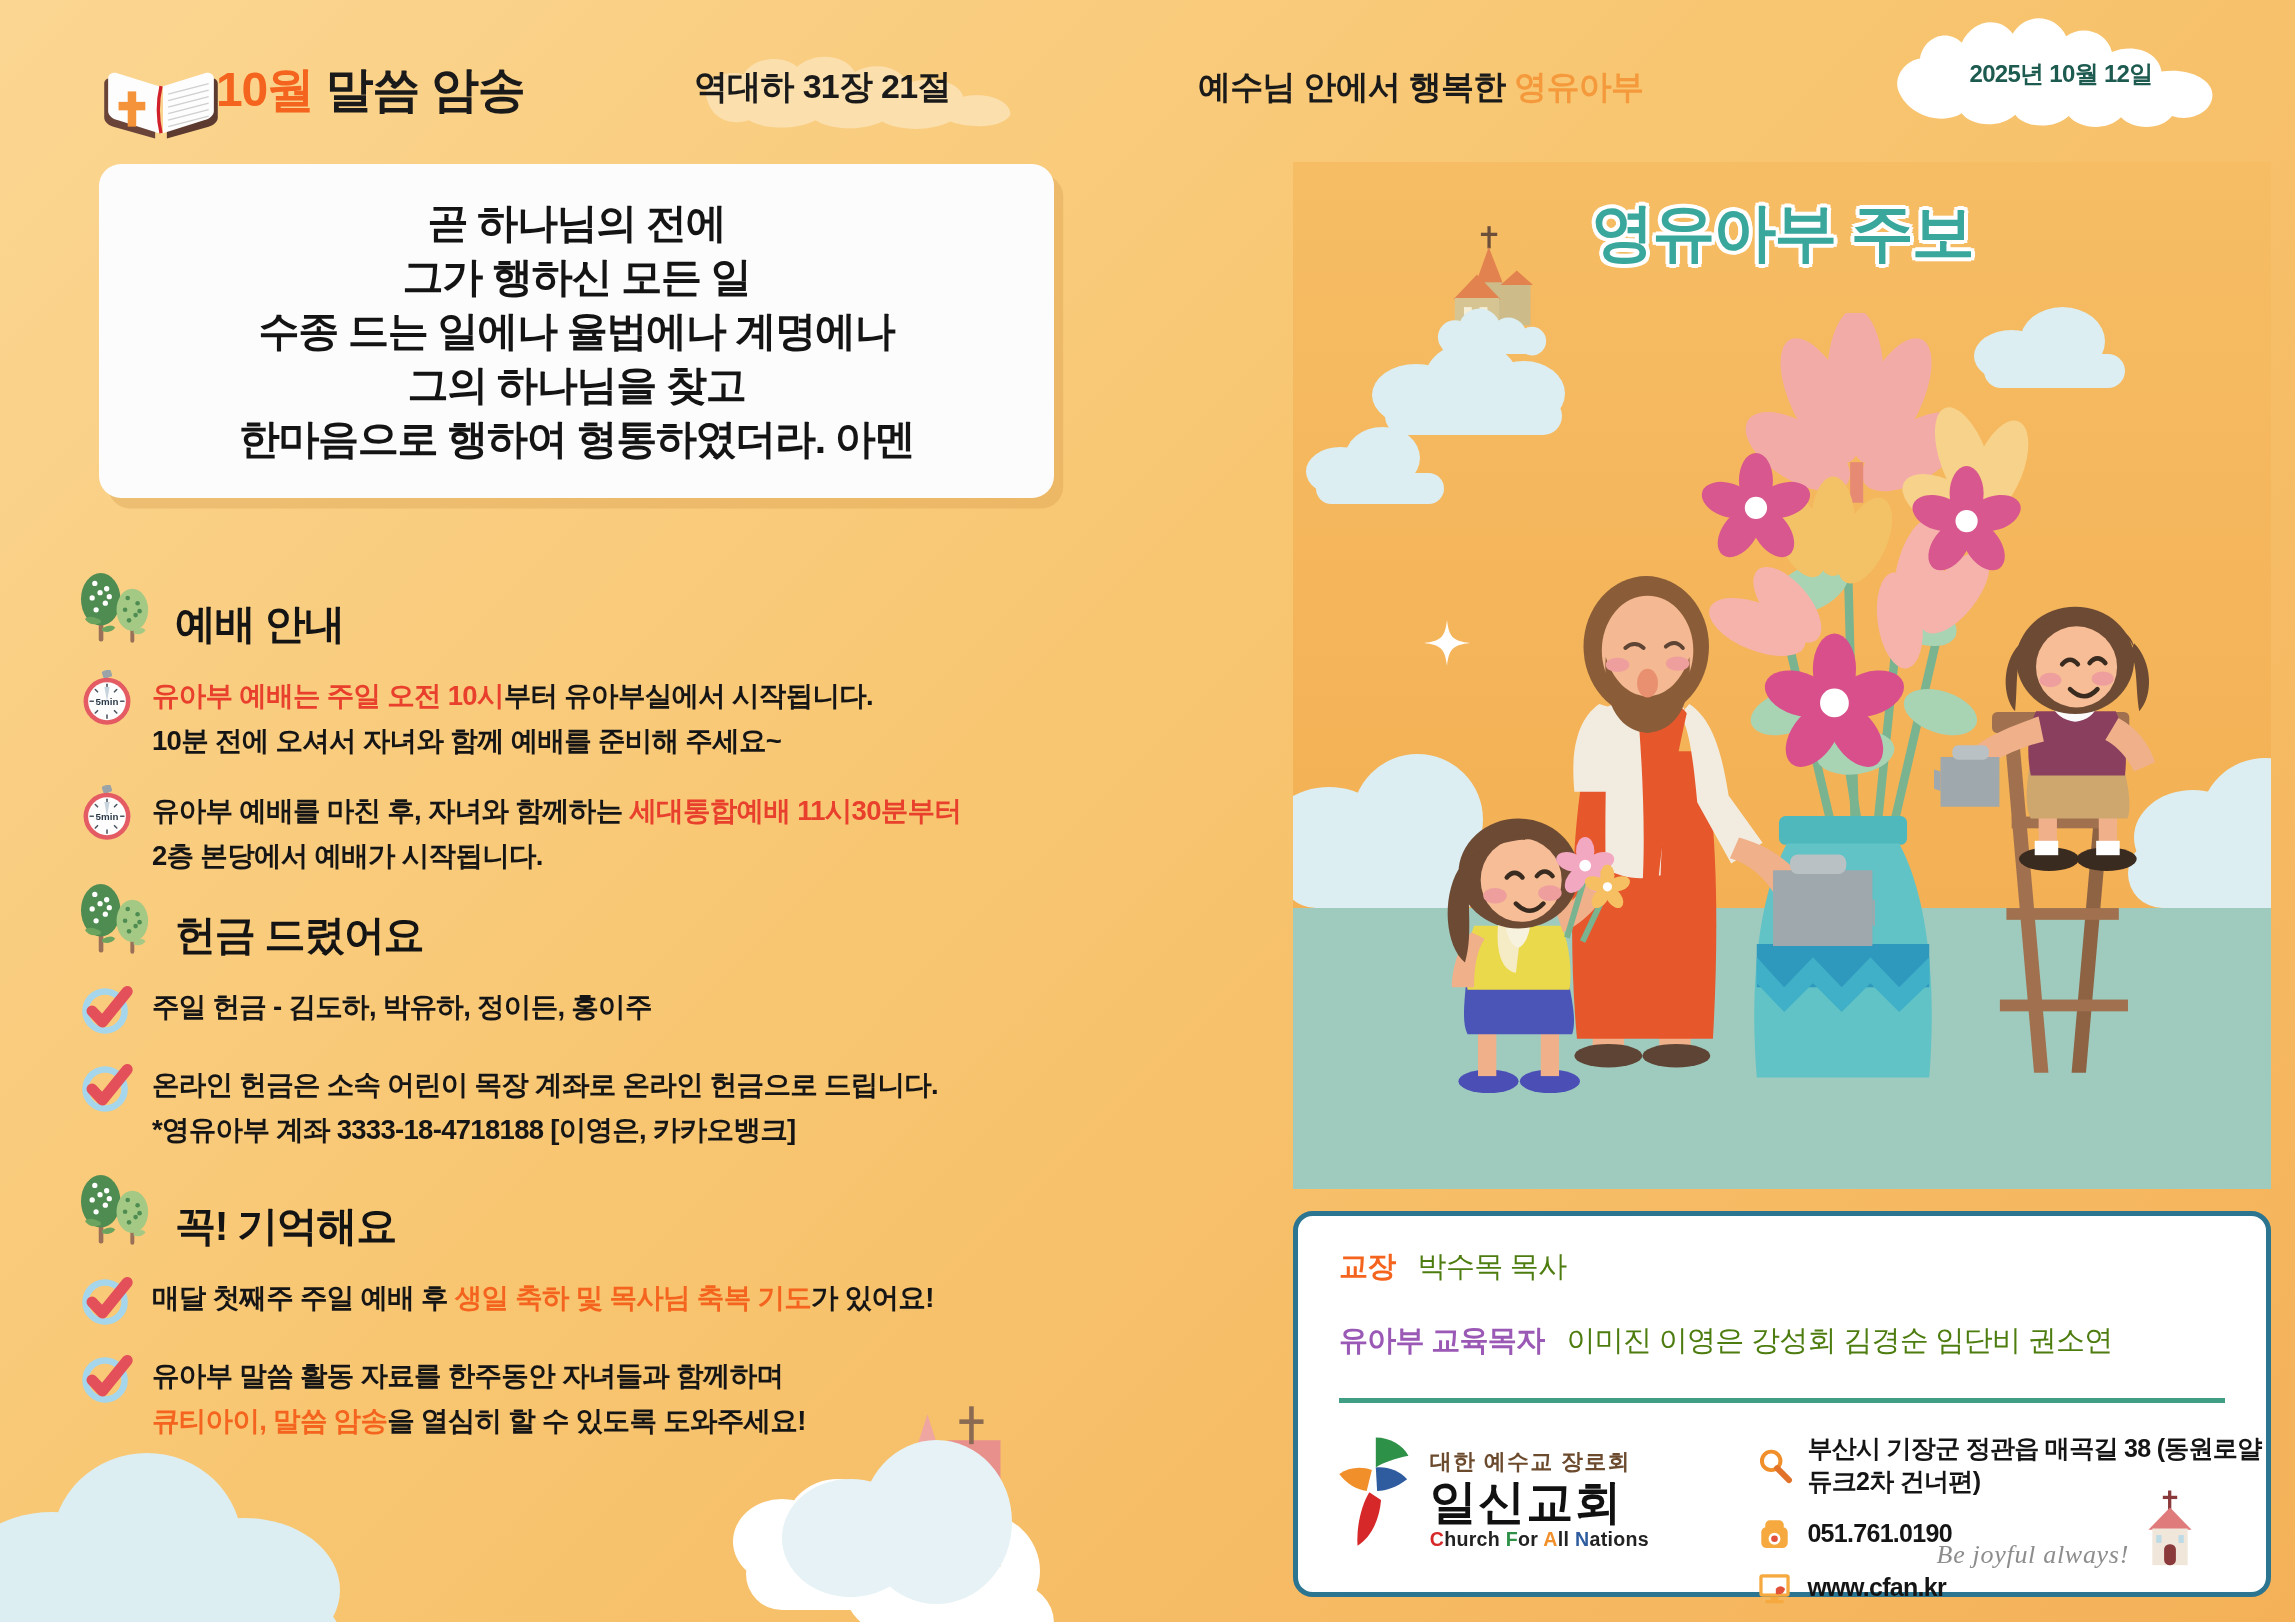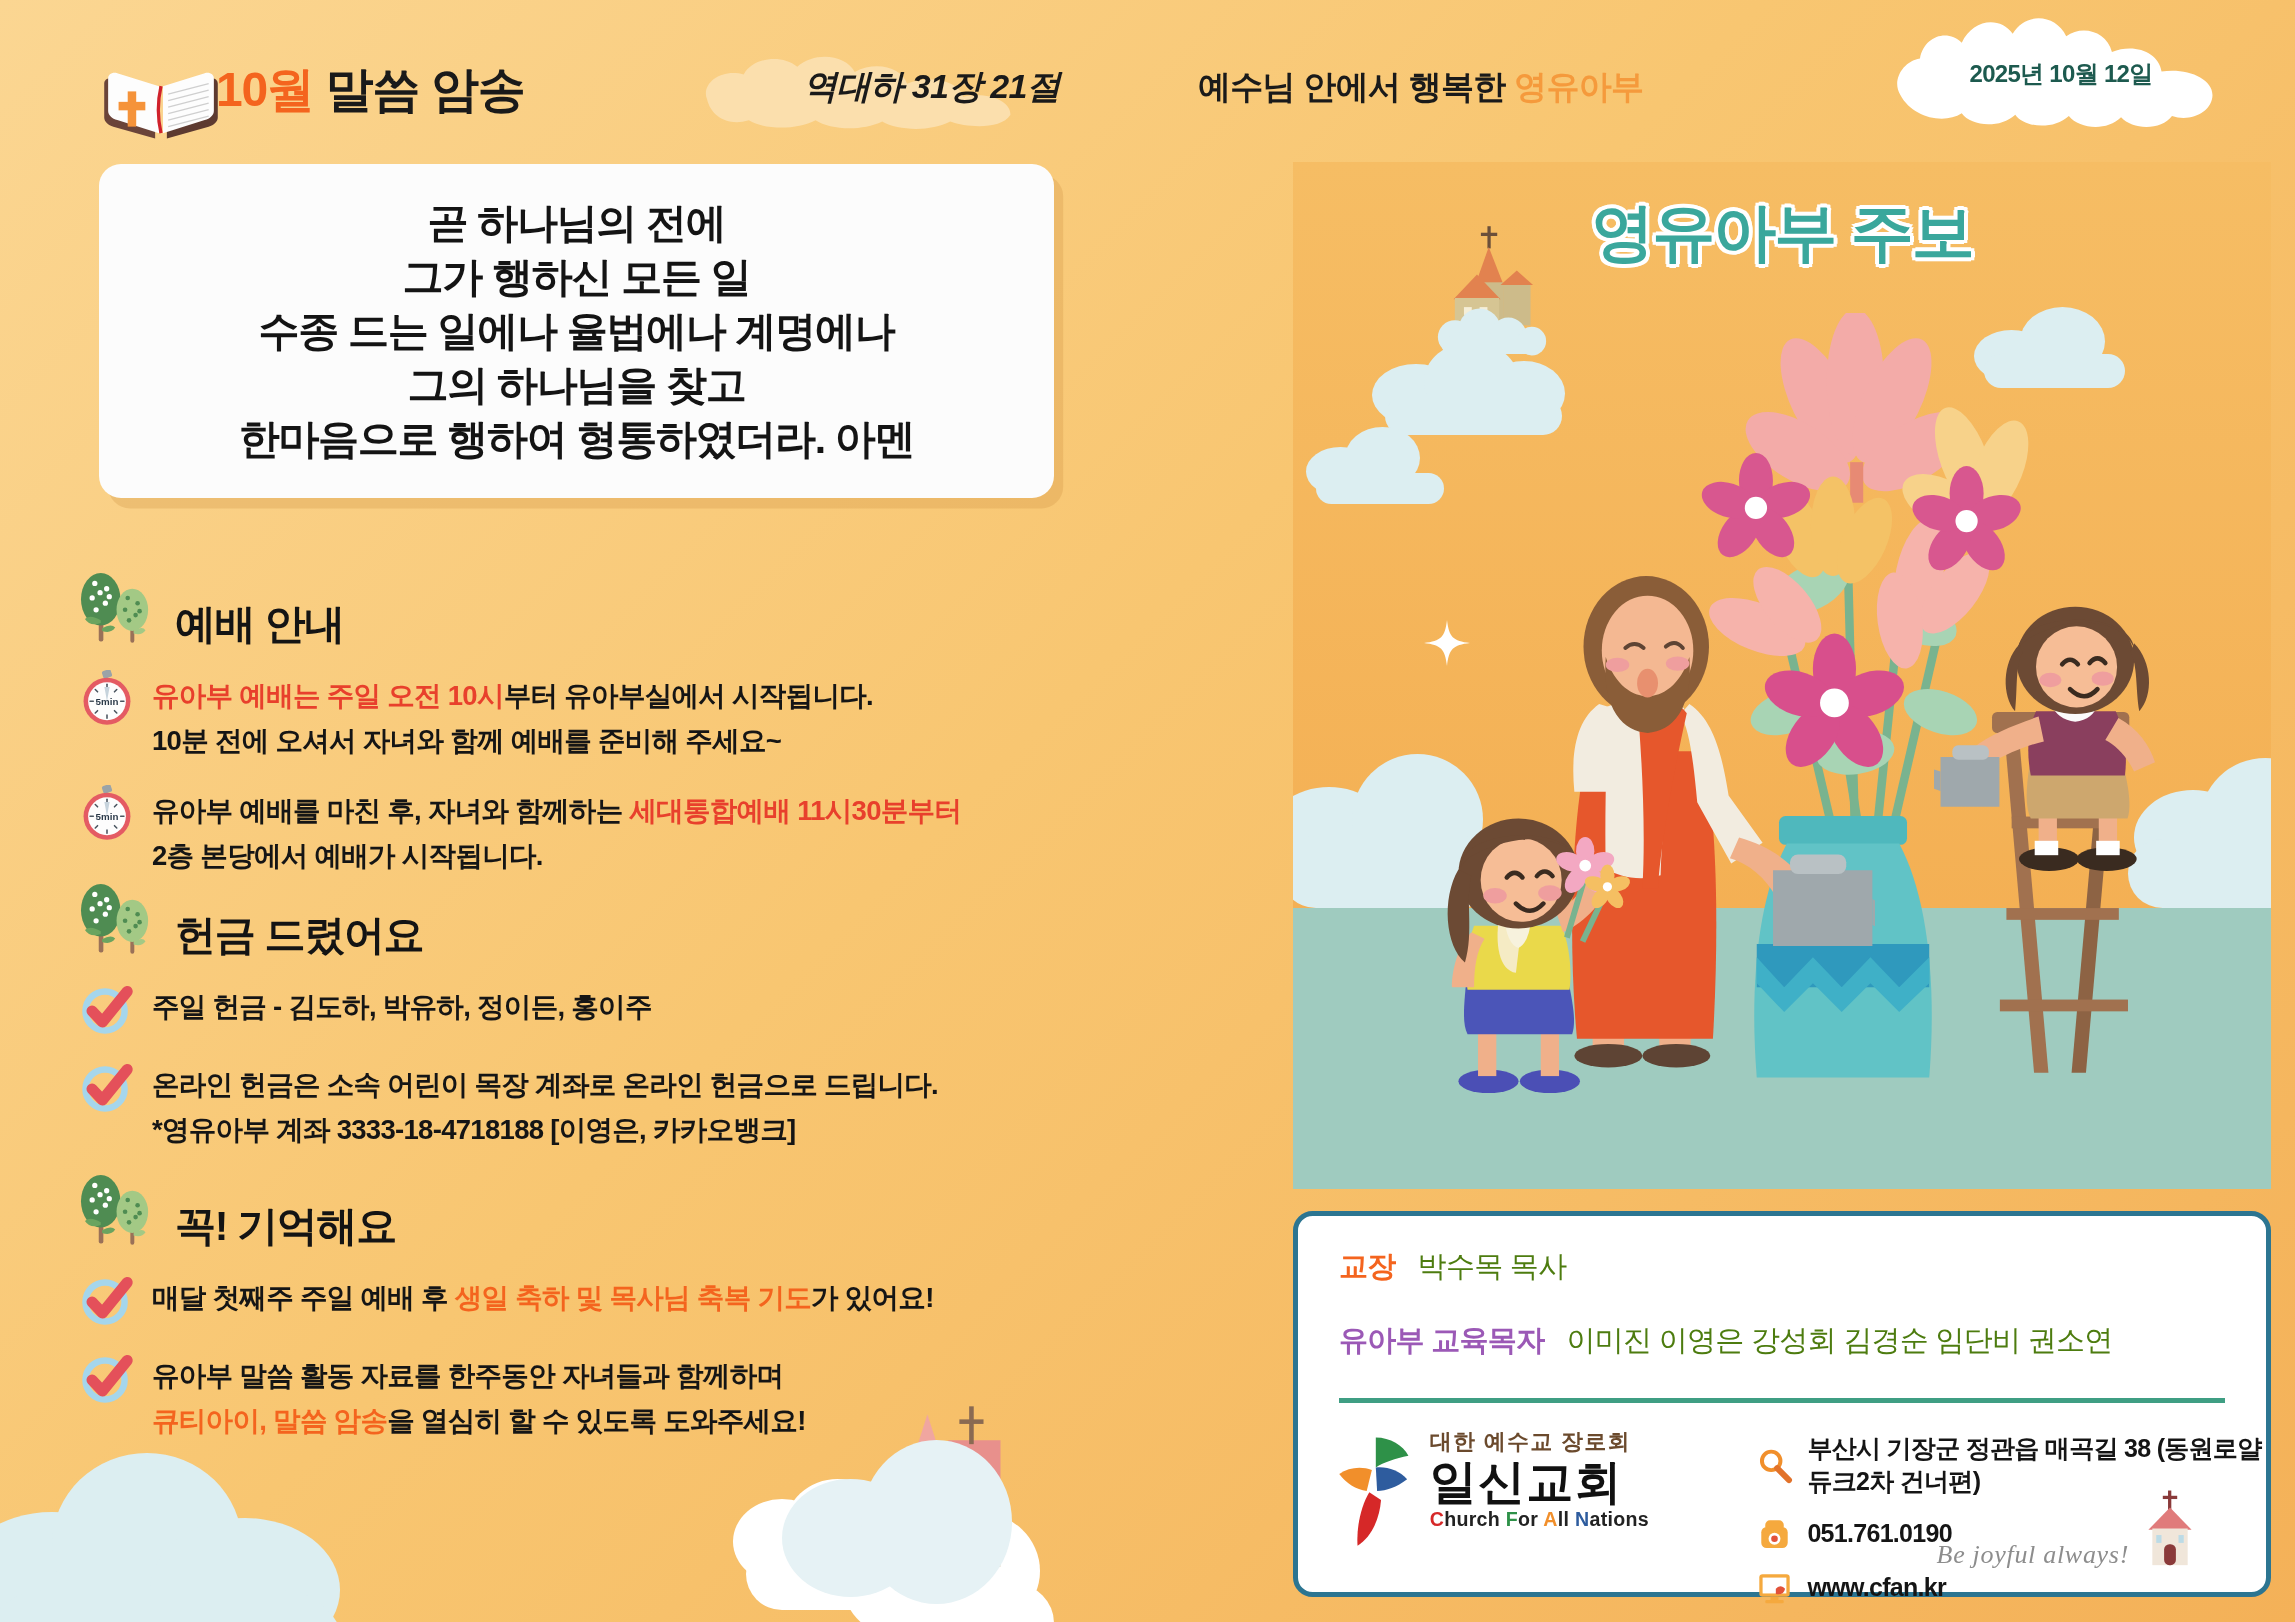--- a/index.html
+++ b/index.html
@@ -18,22 +18,22 @@
 
   
   #left{position:absolute;left:0;top:0;width:1152px;height:1623px;}
 
   #bible-icon{position:absolute;left:99px;top:60px;width:124px;height:85px;}
   #month-title{position:absolute;left:216px;top:58px;font-size:48px;font-weight:bold;
      letter-spacing:-1.3px;white-space:nowrap;color:#1a1a1a;}
   #month-title .m{color:#f4641e;}
 
   #verse-ref-blob{position:absolute;left:694px;top:52px;width:366px;height:79px;}
-  #verse-ref-text{position:absolute;left:694px;top:64px;width:366px;text-align:right;
-     font-size:34px;font-weight:bold;color:#1a1a1a;letter-spacing:-0.7px;font-style:italic;}
+  #verse-ref-text{position:absolute;left:694px;top:64px;width:366px;text-align:left;
+     font-size:34px;font-weight:bold;color:#1a1a1a;letter-spacing:-0.7px;}
 
   #verse-card{position:absolute;left:99px;top:164px;width:955px;height:334px;
      background:#fcfcfc;border-radius:22px;
      box-shadow:9.2px 10.5px 0 rgba(210,150,70,.30);
      display:flex;align-items:center;justify-content:center;}
   #verse-card .lines{text-align:center;font-size:41px;line-height:1.32;color:#141414;
      font-weight:bold;letter-spacing:-1.3px;}
 
   .sec{position:absolute;left:79px;width:1021px;}
   .sec-head{display:flex;align-items:flex-end;gap:17px;}
@@ -620,21 +620,21 @@
       <div style="position:absolute;left:41px;top:31px;" class="ib-row">
         <span class="ib-lbl" style="color:#f4641e">교장</span>
         <span class="ib-val">박수목 목사</span>
       </div>
       <div style="position:absolute;left:41px;top:105px;" class="ib-row">
         <span class="ib-lbl" style="color:#9b59b6">유아부 교육목자</span>
         <span class="ib-val">이미진    이영은    강성회    김경순    임단비    권소연</span>
       </div>
       <div id="divider"></div>
 
-      <div style="position:absolute;left:37px;top:211px;display:flex;align-items:flex-start;gap:15.7px;">
+      <div style="position:absolute;left:37px;top:211px;display:flex;align-items:flex-end;gap:15.7px;">
         <svg style="width:79px;height:124px;" viewBox="0 0 120 190">
           <path d="M62 16 C84 16 104 28 112 44 C92 48 74 54 62 62 Z" fill="#2e9148"></path>
           <path d="M62 62 C78 60 98 66 110 80 C94 92 78 98 64 98 Z" fill="#2e5c9e"></path>
           <path d="M56 66 C40 60 20 62 6 72 C16 86 32 96 48 98 Z" fill="#f18f2b"></path>
           <path d="M52 100 C40 120 32 152 34 182 C56 168 68 140 70 112 Z" fill="#d62828"></path>
         </svg>
         <div>
           <div style="font-size:22px;color:#6b4a2d;font-weight:bold;letter-spacing:1.3px;">대한 예수교 장로회</div>
           <div style="font-size:47px;font-weight:bold;color:#111;letter-spacing:1.3px;line-height:1.08;">일신교회</div>
           <div style="font-size:19.6px;font-weight:bold;letter-spacing:0.3px;">

